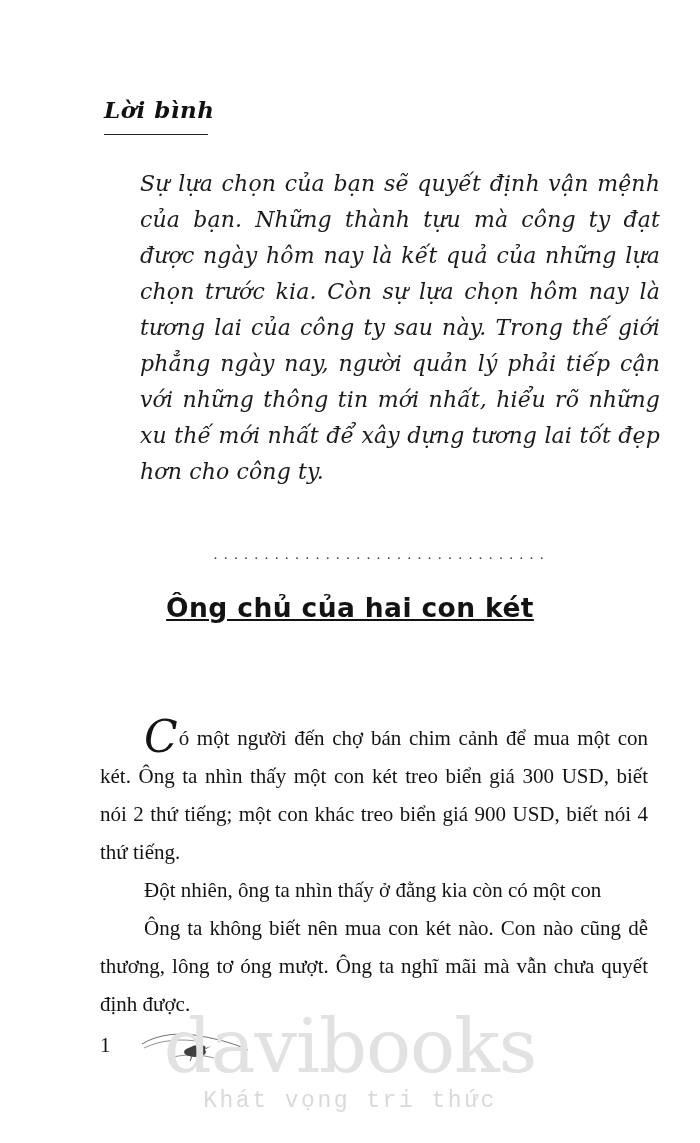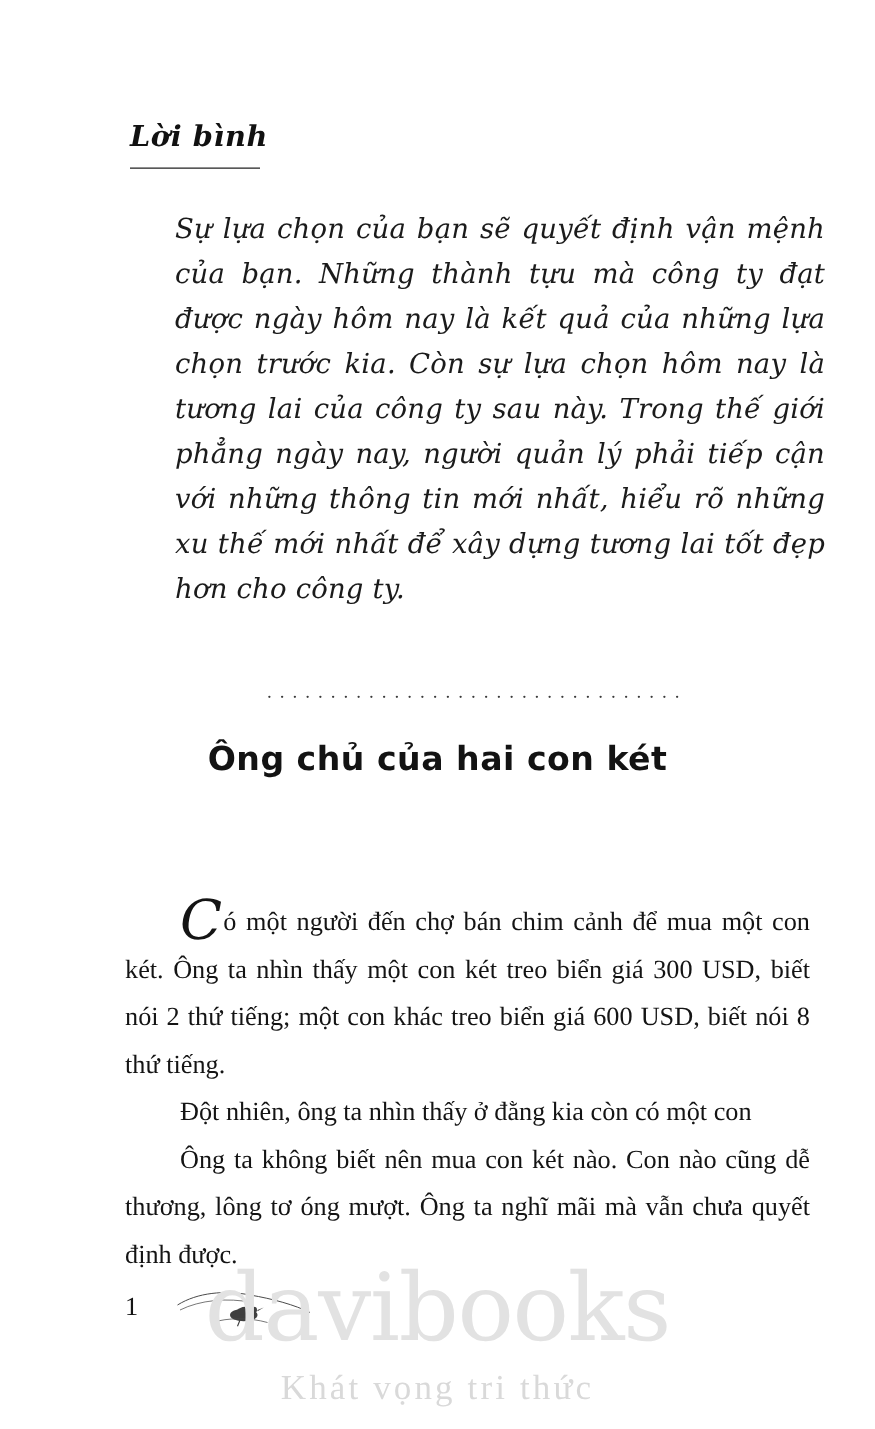--- a/index.html
+++ b/index.html
@@ -80,20 +80,21 @@
     position: absolute;
     left: 0;
     top: 592px;
     width: 700px;
     text-align: center;
     font-family: "DejaVu Sans", sans-serif;
     font-weight: 700;
     font-size: 26.5px;
     letter-spacing: 0.4px;
     color: #131313;
+    text-decoration: underline;
   }
 
   
   .body-text {
     position: absolute;
     left: 100px;
     top: 718px;
     width: 548px;
     font-family: "Liberation Serif", serif;
     font-size: 21px;
@@ -149,44 +150,44 @@
   }
   .watermark-main {
     font-family: "DejaVu Serif", serif;
     font-size: 75px;
     font-weight: 400;
     color: #e2e2e2;
     letter-spacing: -1px;
     line-height: 72px;
   }
   .watermark-sub {
-    font-family: Liberation Serif, serif;
-    font-size: 28px;
+    font-family: Liberation Mono, monospace;
+    font-size: 23px;
     color: #d9d9d9;
     letter-spacing: 2.5px;
     line-height: 30px;
-    margin-top: 14px;
+    margin-top: 4px;
   }
 </style>
 </head>
 <body>
 
 <div class="page">
 
   <div class="section-heading">Lời bình</div>
   <div class="section-heading-underline"></div>
 
   <div class="commentary">Sự lựa chọn của bạn sẽ quyết định vận mệnh của bạn. Những thành tựu mà công ty đạt được ngày hôm nay là kết quả của những lựa chọn trước kia. Còn sự lựa chọn hôm nay là tương lai của công ty sau này. Trong thế giới phẳng ngày nay, người quản lý phải tiếp cận với những thông tin mới nhất, hiểu rõ những xu thế mới nhất để xây dựng tương lai tốt đẹp hơn cho công ty.</div>
 
   <div class="dot-separator">·································</div>
 
   <div class="story-title">Ông chủ của hai con két</div>
 
   <div class="body-text">
-    <p class="dropcap-para"><span class="dropcap">C</span><span>ó một người đến chợ bán chim cảnh để mua một con két. Ông ta nhìn thấy một con két treo biển giá 300 USD, biết nói 2 thứ tiếng; một con khác treo biển giá 600 USD, biết nói 8 thứ tiếng.</span></p>
+    <p class="dropcap-para"><span class="dropcap">C</span><span>ó một người đến chợ bán chim cảnh để mua một con két. Ông ta nhìn thấy một con két treo biển giá 300 USD, biết nói 2 thứ tiếng; một con khác treo biển giá 900 USD, biết nói 4 thứ tiếng.</span></p>
     <p>Đột nhiên, ông ta nhìn thấy ở đằng kia còn có một con</p>
     <p>Ông ta không biết nên mua con két nào. Con nào cũng dễ thương, lông tơ óng mượt. Ông ta nghĩ mãi mà vẫn chưa quyết định được.</p>
   </div>
 
   <div class="page-number">1</div>
 
   <svg class="ornament" viewBox="0 0 110 40">
     <path d="M2 16 C18 6, 40 4, 60 8 C78 11, 96 16, 108 22" fill="none" stroke="#2a2a2a" stroke-width="0.8"></path>
     <path d="M4 20 C20 12, 42 10, 62 14" fill="none" stroke="#2a2a2a" stroke-width="0.6"></path>
     <ellipse cx="55" cy="24" rx="11" ry="5" fill="#1e1e1e"></ellipse>

